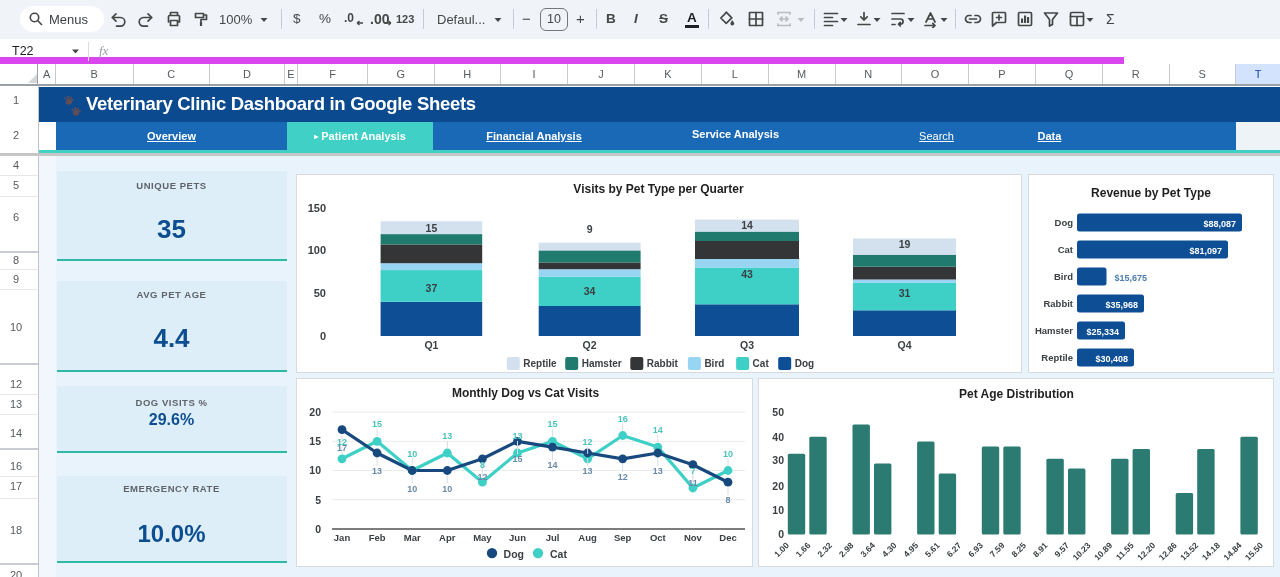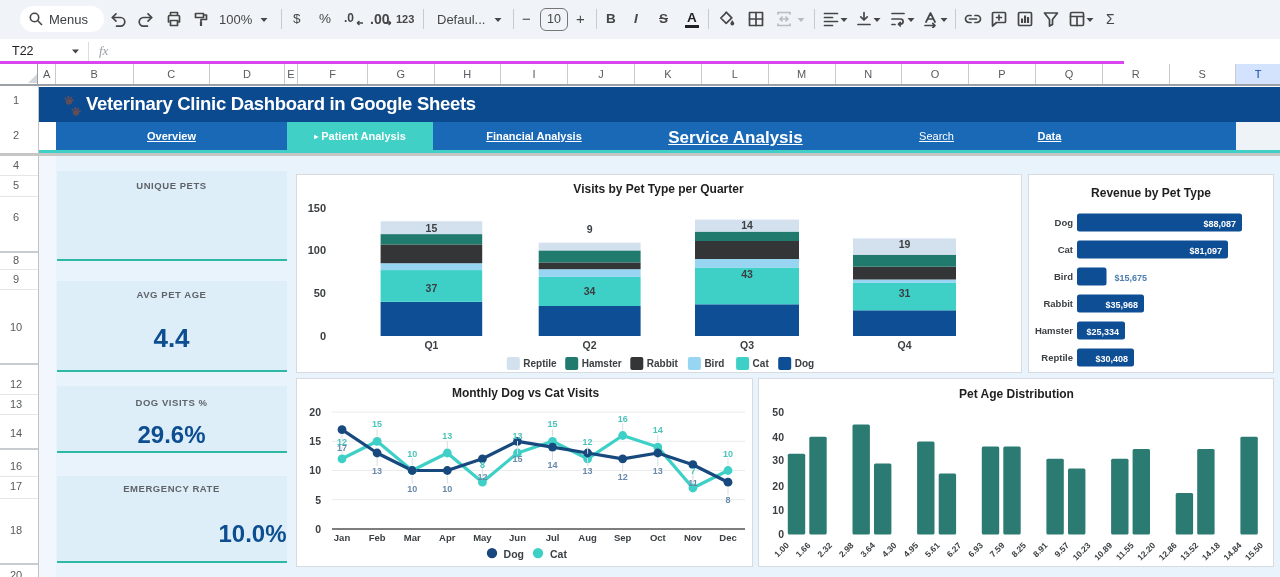--- a/index.html
+++ b/index.html
@@ -117,21 +117,21 @@
     </svg>
 <svg class="ab" style="left:1068px;top:10px" width="18" height="18" viewBox="0 0 18 18">
       <rect x="2.5" y="2.5" width="13" height="13" rx="1.2" fill="none" stroke="#444746" stroke-width="1.7" stroke-linecap="round" stroke-linejoin="round"></rect>
       <path d="M2.5 6.5 H15.5 M9 6.5 V15.5" fill="none" stroke="#444746" stroke-width="1.7" stroke-linecap="round" stroke-linejoin="round"></path>
     </svg>
 <svg class="ab" style="left:1085px;top:16px" width="10" height="8" viewBox="0 0 10 8">
       <path d="M1.5 2 L5 6 L8.5 2 Z" fill="#444746"></path>
     </svg>
 <div class="ab" style="left:1106px;top:11px;font-size:14px;color:#444746">Σ</div>
 </div>
-<div class="ab" style="left:0;top:39px;width:1124px;height:25px;background:#fff;border-bottom:3px solid #d946ef">
+<div class="ab" style="left:0;top:39px;width:1124px;height:25px;background:#fff;border-bottom:7px solid #d946ef">
 <div class="ab" style="left:12px;top:5px;font-size:12.5px;color:#202124">T22</div>
 <svg class="ab" style="left:71px;top:9px" width="9" height="7" viewBox="0 0 9 7">
       <path d="M1 1.5 L4.5 5.5 L8 1.5 Z" fill="#444746"></path>
     </svg>
 <div class="ab" style="left:88px;top:3px;width:1px;height:19px;background:#dadce0"></div>
 <div class="ab" style="left:99px;top:4px;font-size:13px;font-style:italic;color:#9aa0a6;font-family:'Liberation Serif',serif">fx</div>
 </div>
 <div class="ab" style="left:0;top:64px;width:1280px;height:22px;background:#fff;border-bottom:2px solid #9aa0a6">
 <div class="ab" style="left:38.5px;top:0;width:17.5px;height:20px;border-right:1px solid #c7cbd1;color:#575b5f;font-size:11px;text-align:center;line-height:20px">A</div>
 <div class="ab" style="left:56px;top:0;width:77.5px;height:20px;border-right:1px solid #c7cbd1;color:#575b5f;font-size:11px;text-align:center;line-height:20px">B</div>
@@ -208,37 +208,38 @@
         <circle cx="10.8" cy="4.4" r="1.5"></circle>
         <circle cx="13" cy="7.6" r="1.4"></circle>
       </g>
     </svg>
 <div class="ab" style="left:86px;top:7px;font-size:18.5px;font-weight:bold;color:#fff;letter-spacing:-0.3px">Veterinary Clinic Dashboard in Google Sheets</div>
 <div class="ab" style="left:56px;top:36px;width:1180px;height:28px;background:#1a69b6"></div>
 <div class="ab" style="left:1236px;top:36px;width:44px;height:28px;background:#eef3f8"></div>
 <div class="ab" style="left:287px;top:36px;width:146px;height:28px;background:#41d0c5"></div>
 <div class="ab" style="left:71.5px;top:44px;width:200px;text-align:center;font-size:11px;font-weight:bold;color:#fff;text-decoration:underline">Overview</div>
 <div class="ab" style="left:434px;top:44px;width:200px;text-align:center;font-size:11px;font-weight:bold;color:#fff;text-decoration:underline">Financial Analysis</div>
-<div class="ab" style="left:635.5px;top:42px;width:200px;text-align:center;font-size:17px;font-weight:bold;color:#fff;text-decoration:underline">Service Analysis</div>
+<div class="ab" style="left:635.5px;top:42px;width:200px;text-align:center;font-size:11px;font-weight:bold;color:#fff;">Service Analysis</div>
 <div class="ab" style="left:836.5px;top:44px;width:200px;text-align:center;font-size:11px;font-weight:normal;color:#fff;text-decoration:underline">Search</div>
 <div class="ab" style="left:1037.5px;top:44px;width:200px;font-size:11px;font-weight:bold;color:#fff;text-decoration:underline">Data</div>
 <div class="ab" style="left:287px;top:44px;width:146px;text-align:center;font-size:11px;font-weight:bold;color:#fff"><span style="font-size:8px;vertical-align:1px">▸</span> Patient Analysis</div>
 <div class="ab" style="left:38.5px;top:64px;width:1241.5px;height:3.3px;background:#41d0c5"></div>
 <div class="ab" style="left:0;top:67.3px;width:1280px;height:2.5px;background:#c6c6c6"></div>
 <div class="ab" style="left:56.5px;top:85px;width:230px;height:90px;background:#ddeef9;border-bottom:2.5px solid #2db9a6"></div>
 <div class="ab" style="left:56.5px;top:93.5px;width:230px;text-align:center;font-size:9.5px;font-weight:bold;letter-spacing:0.55px;color:#5f6368">UNIQUE PETS</div>
+<div class="ab" style="left:56.5px;top:128.1px;width:230px;text-align:center;font-size:26px;font-weight:bold;color:#0d4e90">35</div>
 <div class="ab" style="left:56.5px;top:195px;width:230px;height:91px;background:#ddeef9;border-bottom:2.5px solid #2db9a6"></div>
 <div class="ab" style="left:56.5px;top:203px;width:230px;text-align:center;font-size:9.5px;font-weight:bold;letter-spacing:0.55px;color:#5f6368">AVG PET AGE</div>
 <div class="ab" style="left:56.5px;top:236.8px;width:230px;text-align:center;font-size:26px;font-weight:bold;color:#0d4e90">4.4</div>
 <div class="ab" style="left:56.5px;top:299.5px;width:230px;height:67.30000000000001px;background:#ddeef9;border-bottom:2.5px solid #2db9a6"></div>
 <div class="ab" style="left:56.5px;top:311px;width:230px;text-align:center;font-size:9.5px;font-weight:bold;letter-spacing:0.55px;color:#5f6368">DOG VISITS %</div>
-<div class="ab" style="left:56.5px;top:335px;width:230px;text-align:center;font-size:24px;font-weight:bold;color:#0d4e90">29.6%</div>
+<div class="ab" style="left:56.5px;top:325px;width:230px;text-align:center;font-size:16px;font-weight:bold;color:#0d4e90">29.6%</div>
 <div class="ab" style="left:56.5px;top:390px;width:230px;height:86.60000000000002px;background:#ddeef9;border-bottom:2.5px solid #2db9a6"></div>
 <div class="ab" style="left:56.5px;top:397px;width:230px;text-align:center;font-size:9.5px;font-weight:bold;letter-spacing:0.55px;color:#5f6368">EMERGENCY RATE</div>
-<div class="ab" style="left:56.5px;top:434.2px;width:230px;text-align:right;font-size:24px;font-weight:bold;color:#0d4e90">10.0%</div>
+<div class="ab" style="left:56.5px;top:434.2px;width:230px;text-align:center;font-size:24px;font-weight:bold;color:#0d4e90">10.0%</div>
 <div class="ab" style="left:296px;top:87.5px;width:725.5px;height:199.5px;background:#fff;border:1px solid #d7dade"></div>
 <div class="ab" style="left:1027.5px;top:88px;width:246px;height:199px;background:#fff;border:1px solid #d7dade"></div>
 <div class="ab" style="left:296px;top:292px;width:456.5px;height:189px;background:#fff;border:1px solid #d7dade"></div>
 <div class="ab" style="left:757.5px;top:292px;width:516px;height:189px;background:#fff;border:1px solid #d7dade"></div>
 <svg class="ab" style="left:296px;top:87.5px" width="725" height="199" viewBox="0 0 725 199">
       <text x="362.5" y="19" text-anchor="middle" font-size="12" font-weight="bold" fill="#1f1f1f">Visits by Pet Type per Quarter</text>
       <text x="30" y="37.6" text-anchor="end" font-size="11" font-weight="bold" fill="#3c4043">150</text>
       <text x="30" y="80.4" text-anchor="end" font-size="11" font-weight="bold" fill="#3c4043">100</text>
       <text x="30" y="123.2" text-anchor="end" font-size="11" font-weight="bold" fill="#3c4043">50</text>
       <text x="30" y="166" text-anchor="end" font-size="11" font-weight="bold" fill="#3c4043">0</text>

